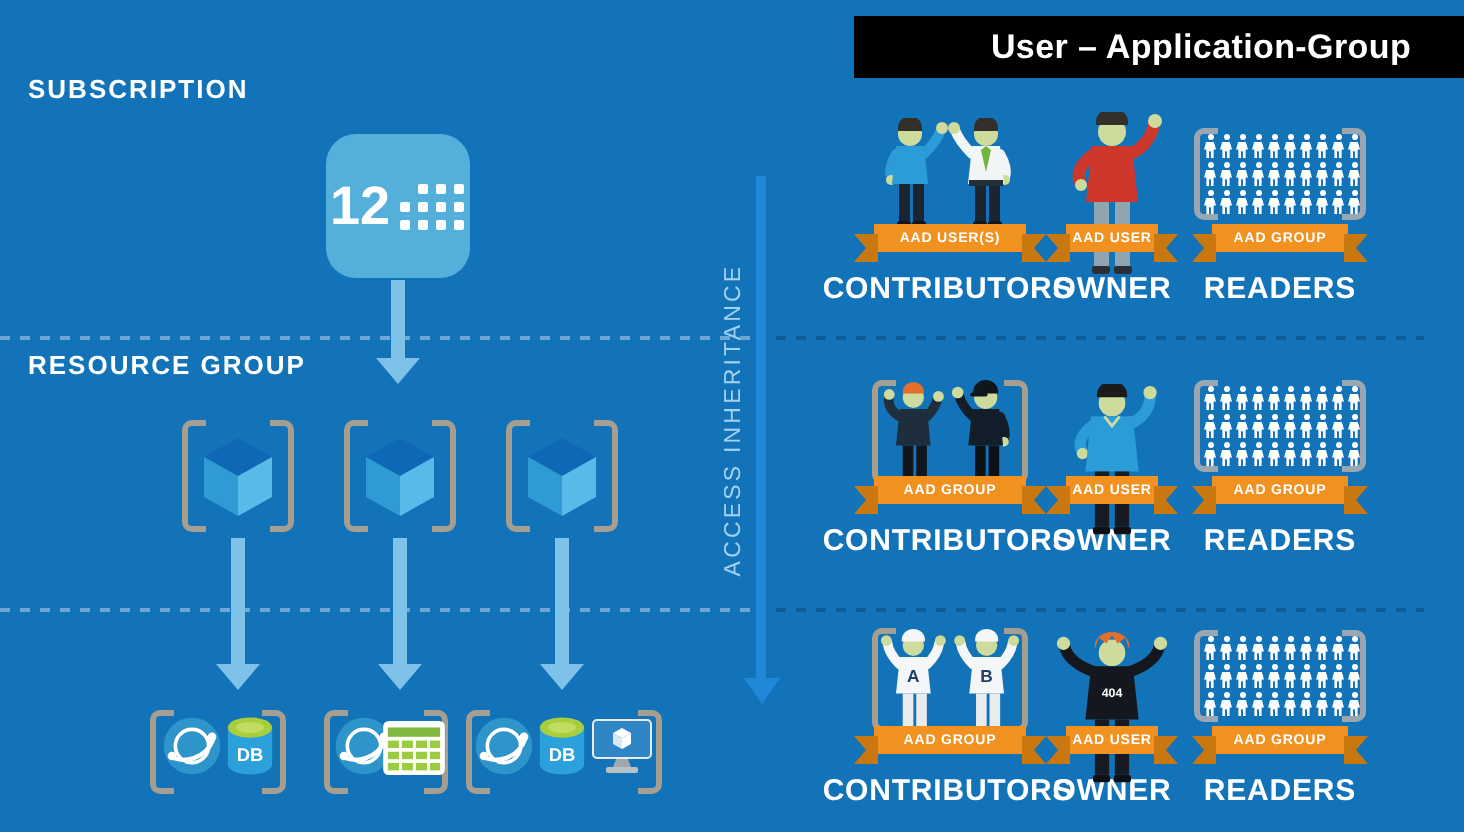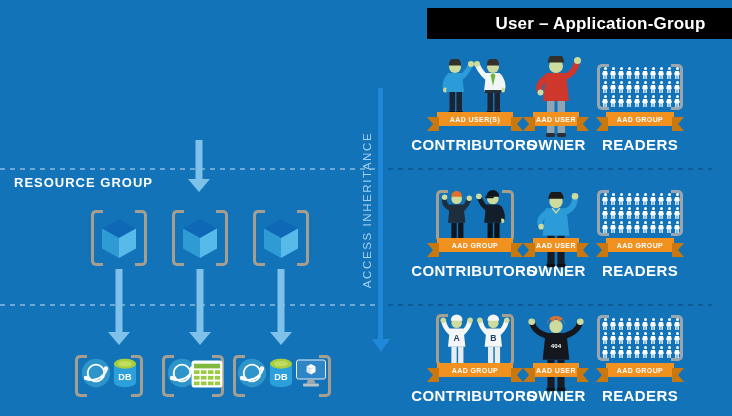--- a/index.html
+++ b/index.html
@@ -79,27 +79,46 @@
   .reader{display:block;width:6px;height:12px;position:relative;}
   .reader::before{content:'';position:absolute;top:0;left:1.5px;width:3px;height:3px;border-radius:50%;background:#fff;}
   .reader::after{content:'';position:absolute;top:3.5px;left:0;width:6px;height:8.5px;background:#fff;
     clip-path:polygon(20% 0,80% 0,100% 50%,80% 50%,80% 100%,58% 100%,58% 60%,42% 60%,42% 100%,20% 100%,20% 50%,0 50%);}
 </style>
 </head>
 <body>
 
 <div class="stage">
 
+  <div class="sec-label" style="top:37px">SUBSCRIPTION</div>
   <div class="sec-label" style="top:175px">RESOURCE GROUP</div>
 
   <div class="dash dash-light" style="top:168px;left:0;width:378px"></div>
   <div class="dash dash-dark" style="top:168px;left:378px;width:334px"></div>
   <div class="dash dash-light" style="top:304px;left:0;width:378px"></div>
   <div class="dash dash-dark" style="top:304px;left:378px;width:334px"></div>
 
+  <div class="sub-tile">
+    <span class="sub-num">12</span>
+    <svg width="34" height="25" viewBox="0 0 34 25">
+      <g fill="#fff">
+        <rect x="10" y="1" width="5" height="5" rx="1"></rect>
+          <rect x="19" y="1" width="5" height="5" rx="1"></rect>
+          <rect x="28" y="1" width="5" height="5" rx="1"></rect>
+        <rect x="1" y="10" width="5" height="5" rx="1"></rect>
+          <rect x="10" y="10" width="5" height="5" rx="1"></rect>
+          <rect x="19" y="10" width="5" height="5" rx="1"></rect>
+          <rect x="28" y="10" width="5" height="5" rx="1"></rect>
+        <rect x="1" y="19" width="5" height="5" rx="1"></rect>
+          <rect x="10" y="19" width="5" height="5" rx="1"></rect>
+          <rect x="19" y="19" width="5" height="5" rx="1"></rect>
+          <rect x="28" y="19" width="5" height="5" rx="1"></rect>
+      </g>
+    </svg>
+  </div>
   <div class="down-arrow" style="left:188px;top:140px;height:52px">
     <div class="shaft" style="height:41px"></div>
       <div class="head"></div>
   </div>
 
   <div class="bracket" style="left:91px;top:210px;width:56px;height:56px"></div>
   <div class="bracket" style="left:172px;top:210px;width:56px;height:56px"></div>
   <div class="bracket" style="left:253px;top:210px;width:56px;height:56px"></div>
 
   <svg class="abs" style="left:99px;top:216px" width="40" height="44" viewBox="0 0 40 44">

